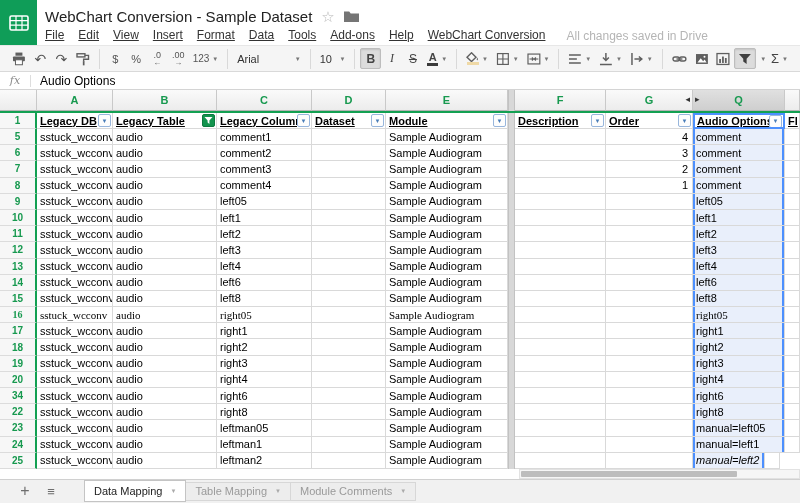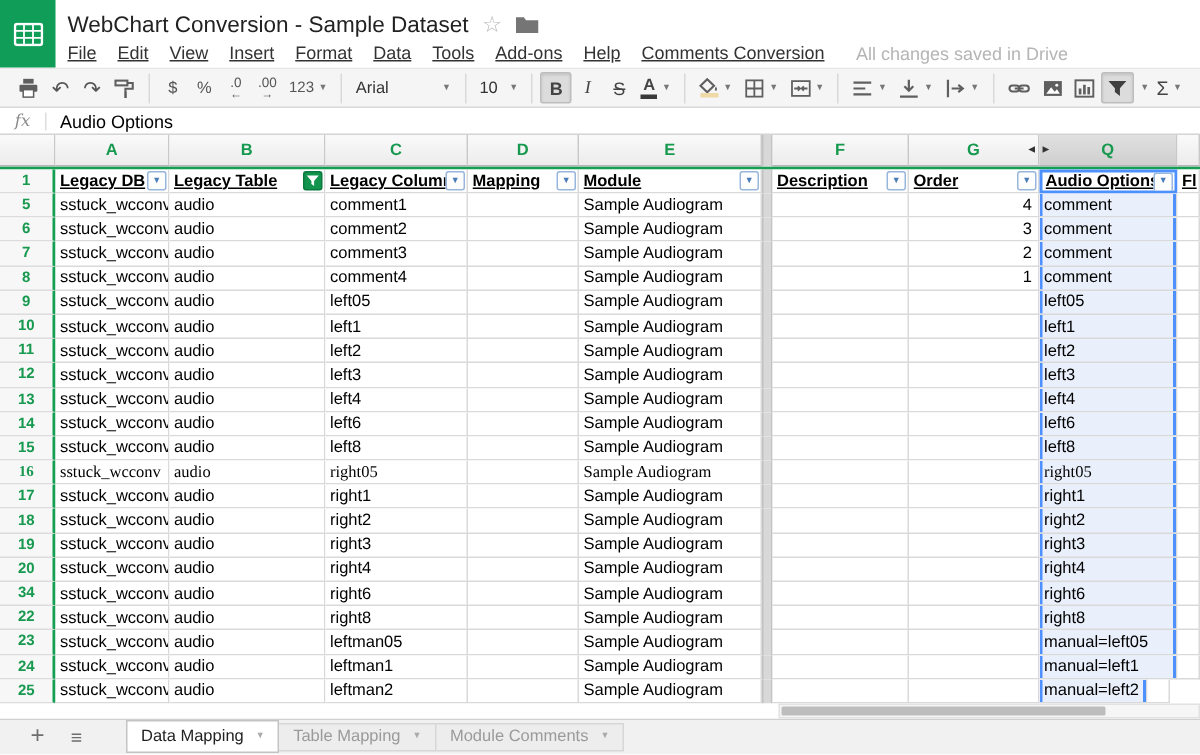--- a/index.html
+++ b/index.html
@@ -116,21 +116,21 @@
 
   <span class="menu-item">File</span>
       <span class="menu-item">Edit</span>
       <span class="menu-item">View</span>
       <span class="menu-item">Insert</span>
       <span class="menu-item">Format</span>
       <span class="menu-item">Data</span>
       <span class="menu-item">Tools</span>
       <span class="menu-item">Add-ons</span>
       <span class="menu-item">Help</span>
-      <span class="menu-item">Comments Conversion</span>
+      <span class="menu-item">WebChart Conversion</span>
       <span class="save-status">All changes saved in Drive</span>
     </div>
 </div>
 
 <div class="toolbar">
   <div class="tb-btn">
     <svg width="14" height="14" viewBox="0 0 14 14">
         <g fill="#5f5f5f">
           <rect x="3.5" y="0.5" width="7" height="3.2"></rect>
           <rect x="1" y="4.4" width="12" height="4.8" rx="0.8"></rect>
@@ -342,21 +342,21 @@
           <svg width="9" height="9" viewBox="0 0 9 9">
             <path d="M0.5 1 h8 L5.4 4.6 V8 L3.6 6.6 V4.6 Z" fill="#fff"></path>
           </svg>
         </div>
       </div>
       <div class="cell" style="width: 95px;">
         <span class="hlabel">Legacy Column</span>
         <div class="dd-btn">▼</div>
       </div>
       <div class="cell" style="width: 74px;">
-        <span class="hlabel">Mapping</span>
+        <span class="hlabel">Dataset</span>
         <div class="dd-btn">▼</div>
       </div>
       <div class="cell" style="width: 122px;">
         <span class="hlabel">Module</span>
         <div class="dd-btn">▼</div>
       </div>
       <div class="freeze"></div>
       <div class="cell" style="width: 91px;">
         <span class="hlabel">Description</span>
         <div class="dd-btn">▼</div>
@@ -636,21 +636,21 @@
     <div class="grow" style="height: 16.19px;">
       <div class="rownum">25</div>
       <div class="cell" style="width: 76px;">sstuck_wcconv</div>
       <div class="cell" style="width: 104px;">audio</div>
       <div class="cell" style="width: 95px;">leftman2</div>
       <div class="cell" style="width: 74px;"></div>
       <div class="cell" style="width: 122px;">Sample Audiogram</div>
       <div class="freeze"></div>
       <div class="cell" style="width: 91px;"></div>
       <div class="cell right" style="width: 87px;"></div>
-      <div class="cell qcol" style="width: 72px;">manual=left2</div>
+      <div class="cell qcol" style="width: 72px; font-style: italic;">manual=left2</div>
       <div class="cell" style="width: 15px;"></div>
     </div>
   </div>
 
 <div class="hscroll">
   <div class="hs-track">
     <div class="hs-thumb"></div>
   </div>
 </div>
 

